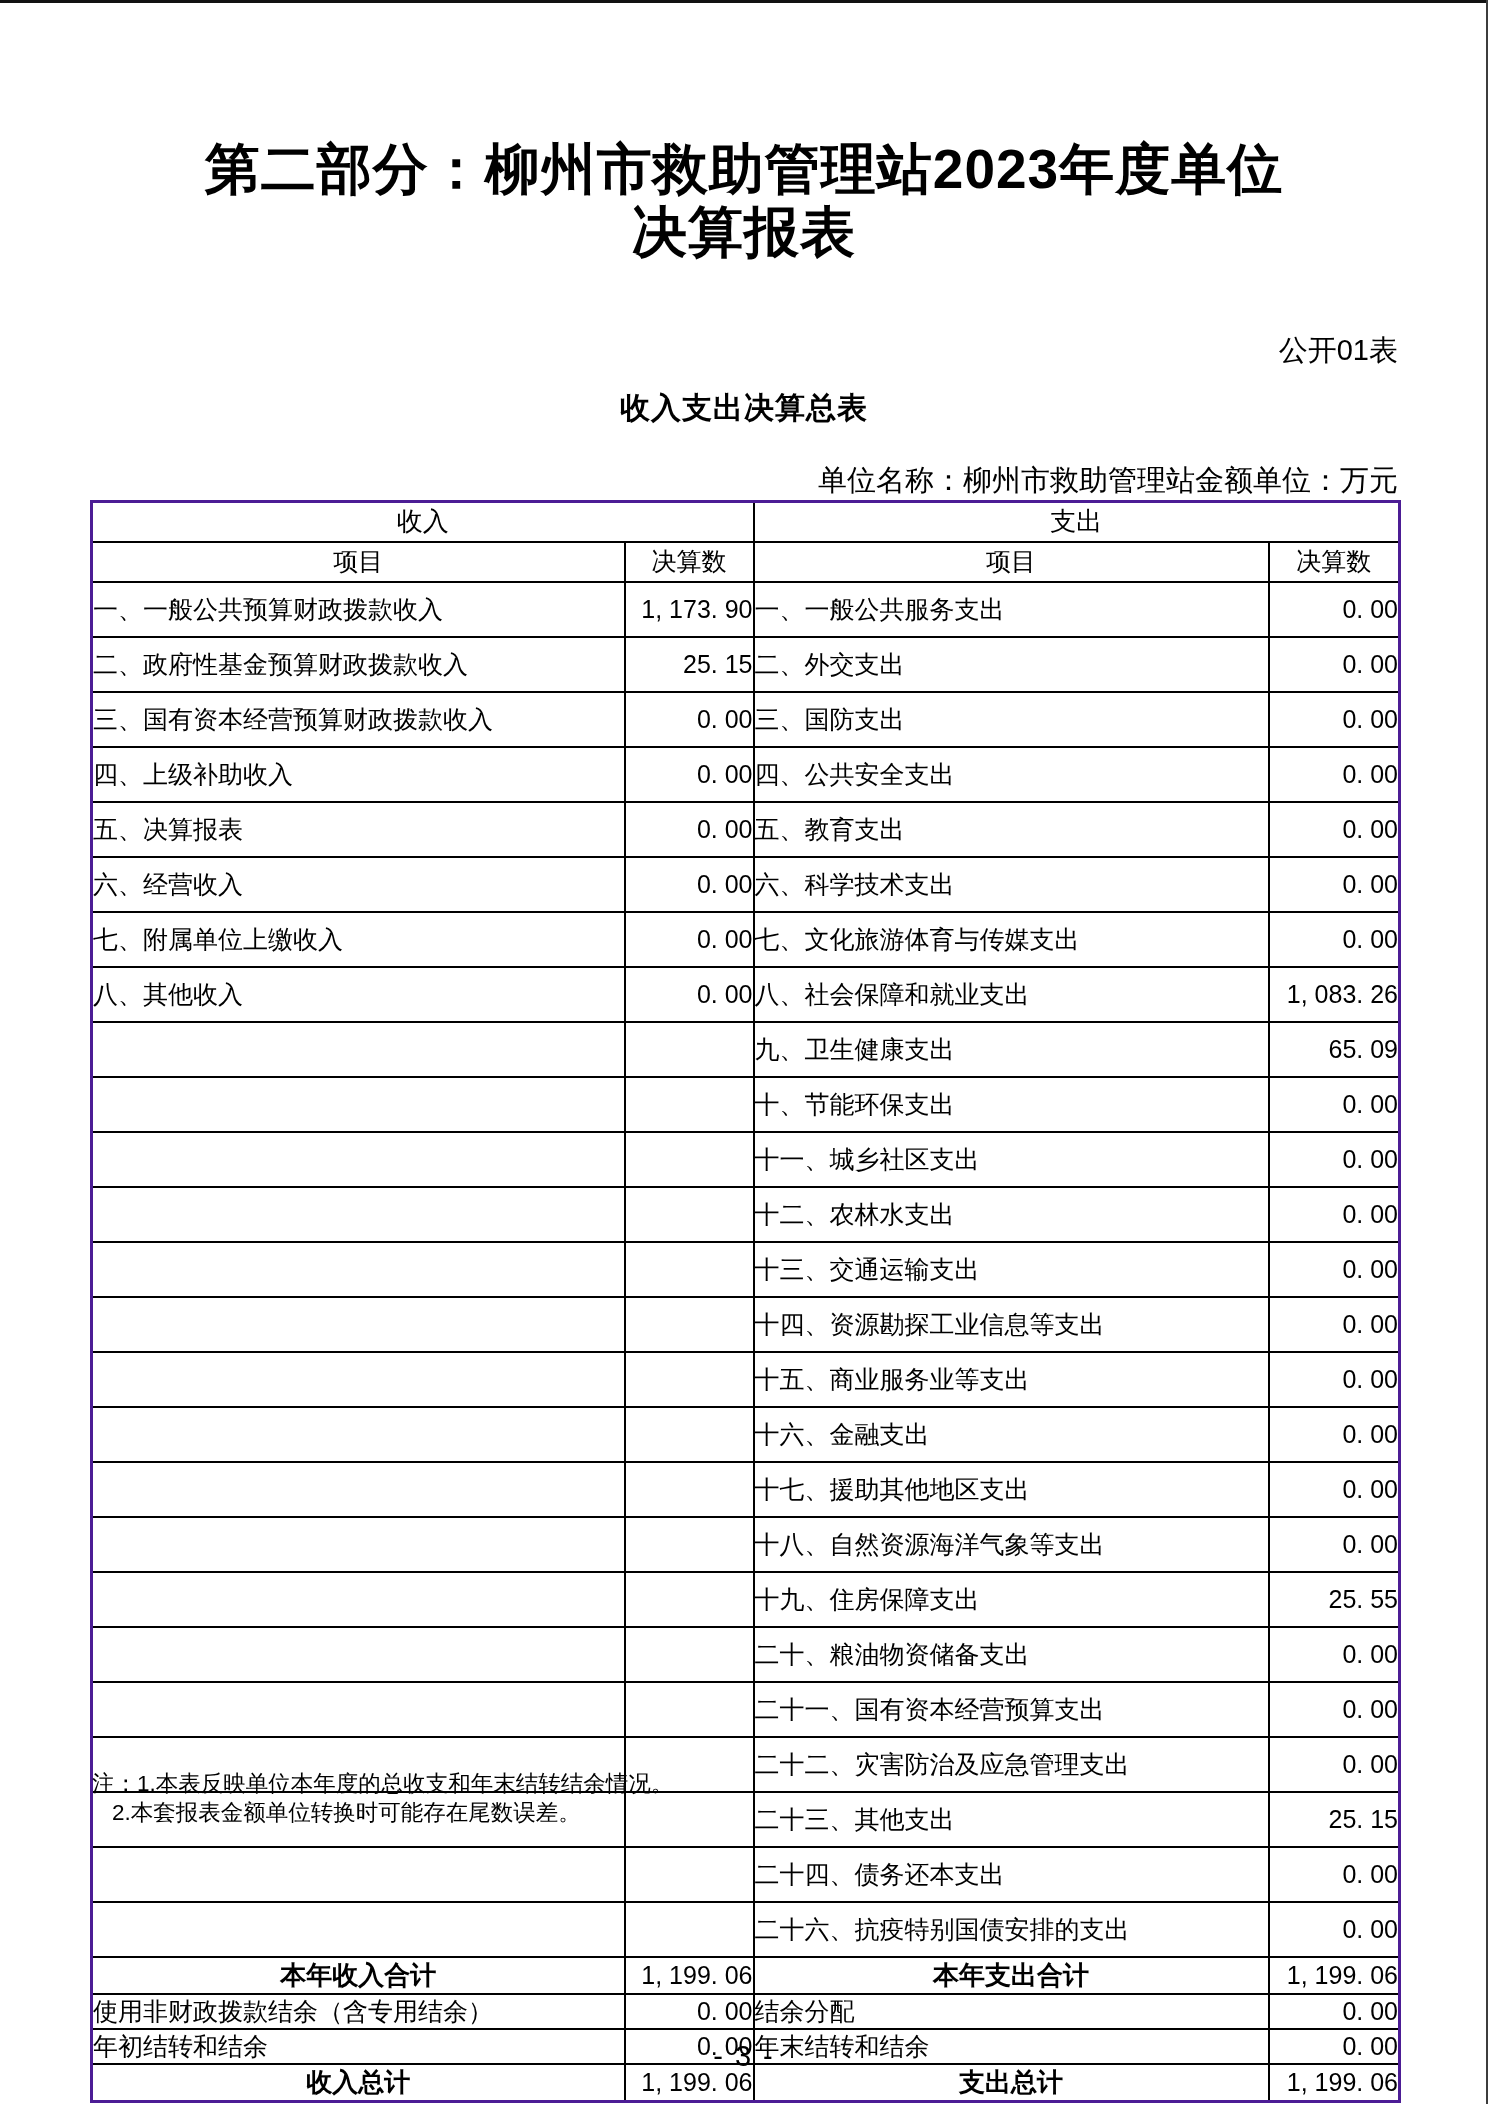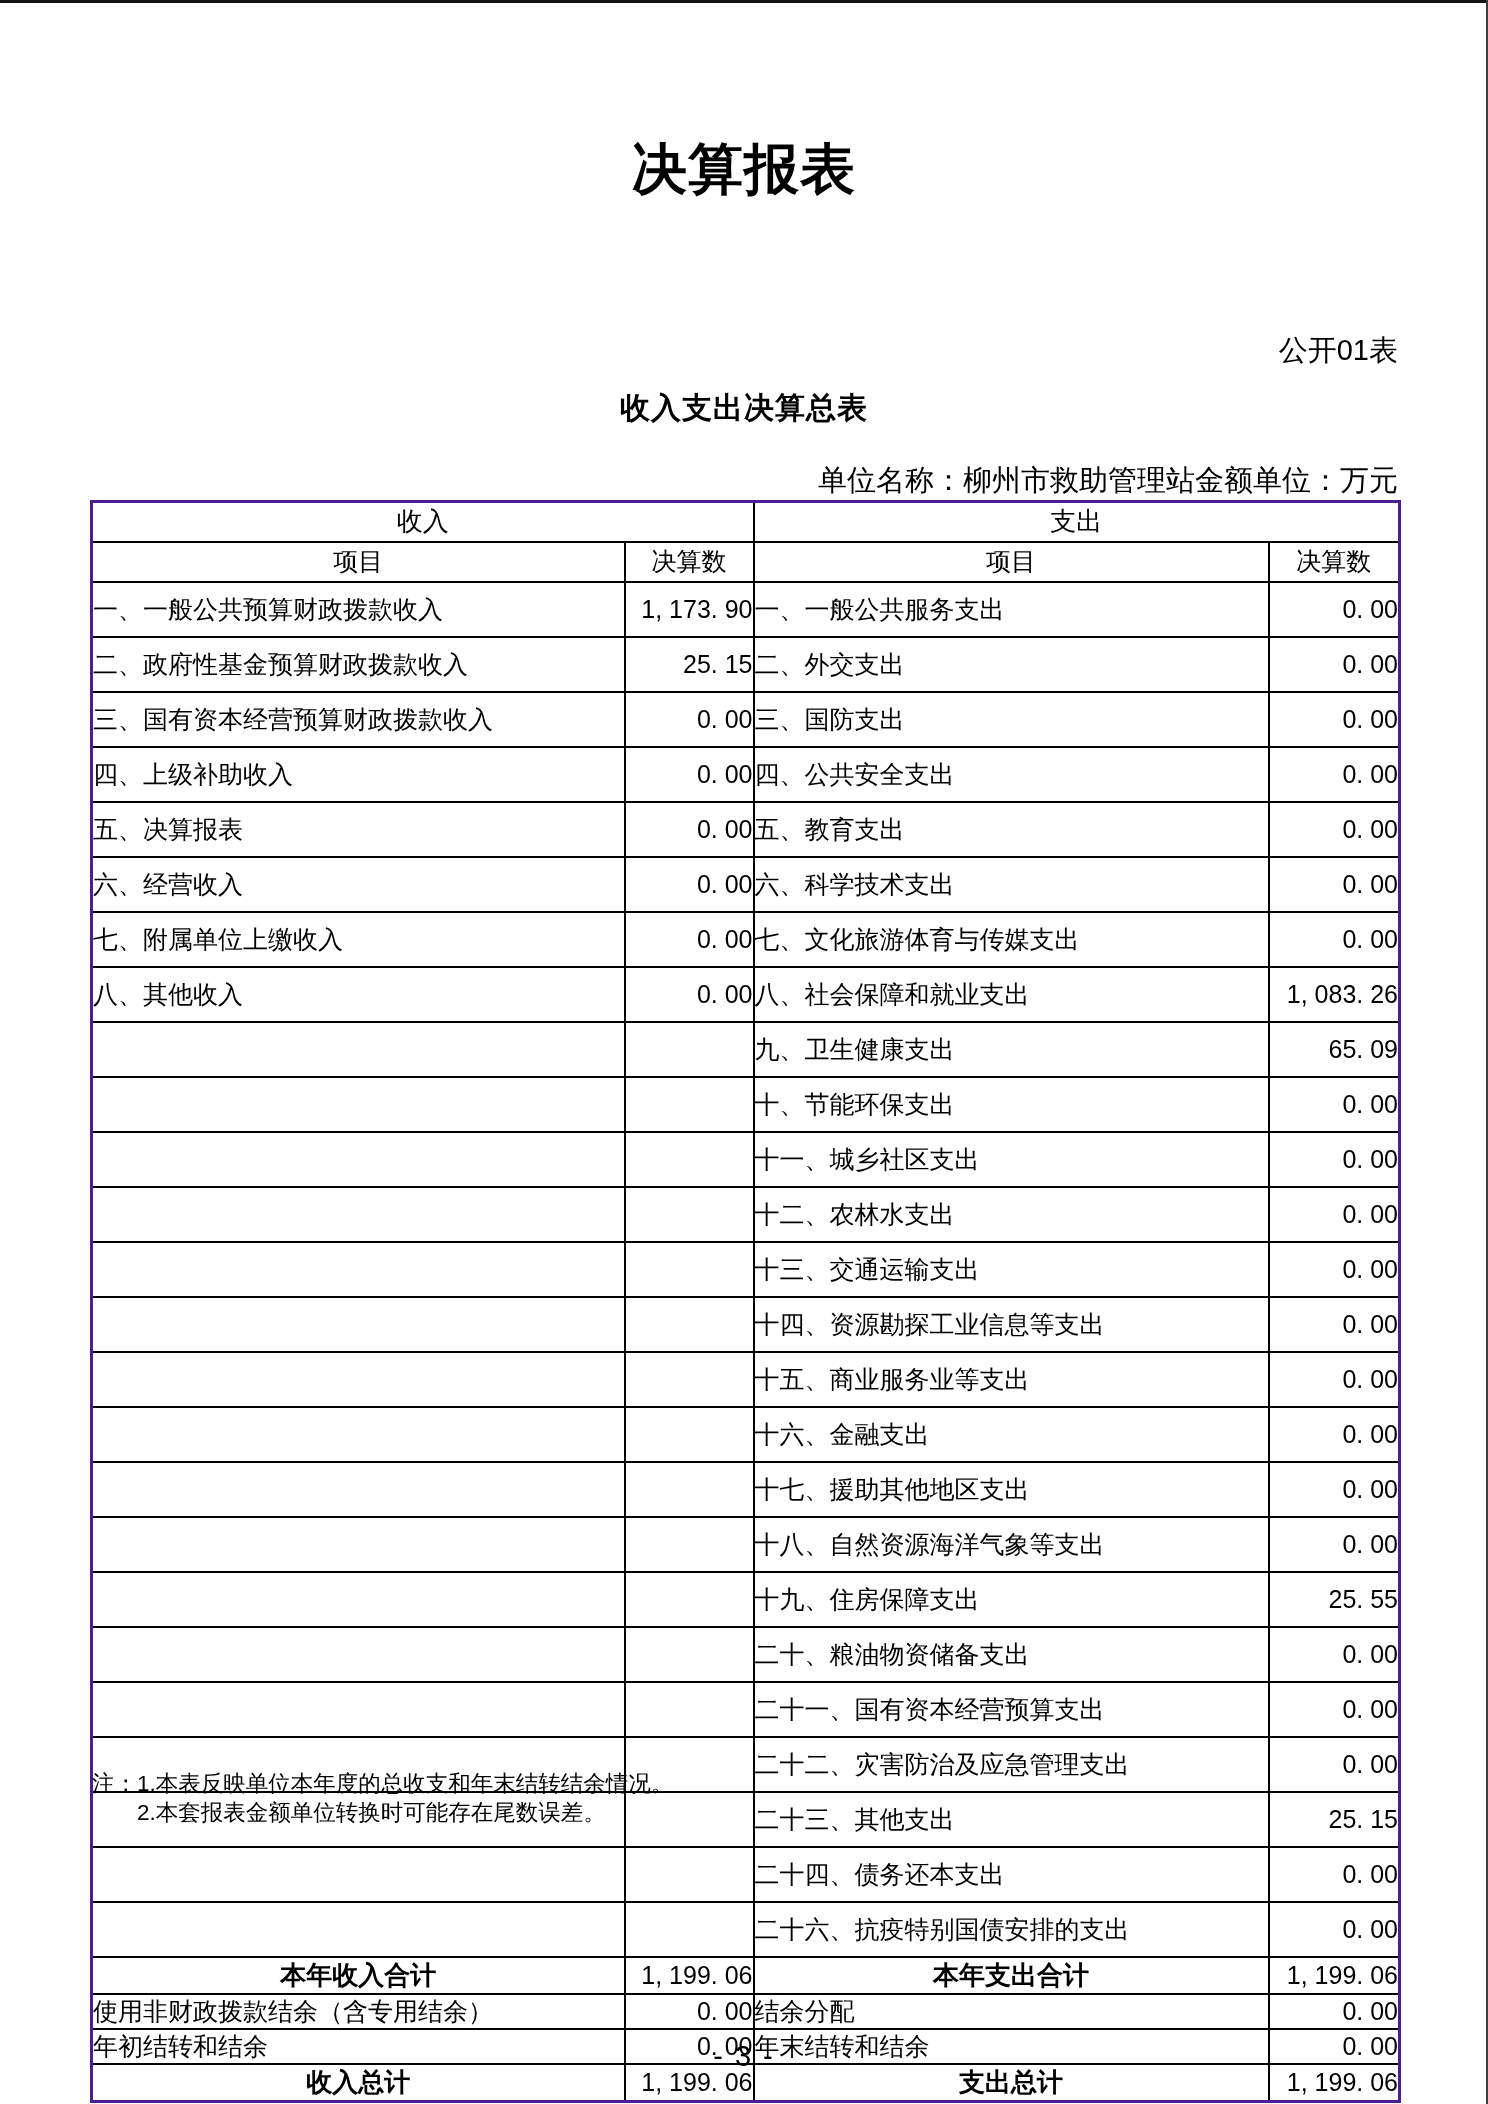--- a/index.html
+++ b/index.html
@@ -30,31 +30,32 @@
   tr.hdr-row{height:40px}
   th.sec-hdr{font-size:26px;font-weight:normal;text-align:center}
   th.col-hdr{font-size:25px;font-weight:normal;text-align:center}
   tr.data-row{height:55px}
   tr.sum-row{height:24px}
   td.item{font-size:25px;text-align:left;padding-left:15px}
   td.amount{font-size:25px;text-align:right;padding-right:4px}
   td.total-label{font-size:26px;font-weight:bold;text-align:center;padding-left:0}
 
   .notes{position:absolute;top:1769px;left:92px;font-size:22.5px;line-height:29px}
-  .notes .note2{margin-left:45px}
+  .notes .note2{margin-left:20px}
   .page-num{position:absolute;top:2040px;left:0;width:100%;text-align:center;font-size:29px;letter-spacing:2px}
 </style>
 </head>
 <body>
 
 <div class="page">
   <div class="scan-edge-top"></div>
   <div class="scan-edge-right"></div>
 
   <div class="doc-title">
+    <div>第二部分：柳州市救助管理站2023年度单位</div>
     <div>决算报表</div>
   </div>
 
   <div class="form-label">公开01表</div>
 
   <div class="table-title">收入支出决算总表</div>
 
   <div class="unit-row">
     <span>单位名称：柳州市救助管理站</span>
     <span>金额单位：万元</span>

